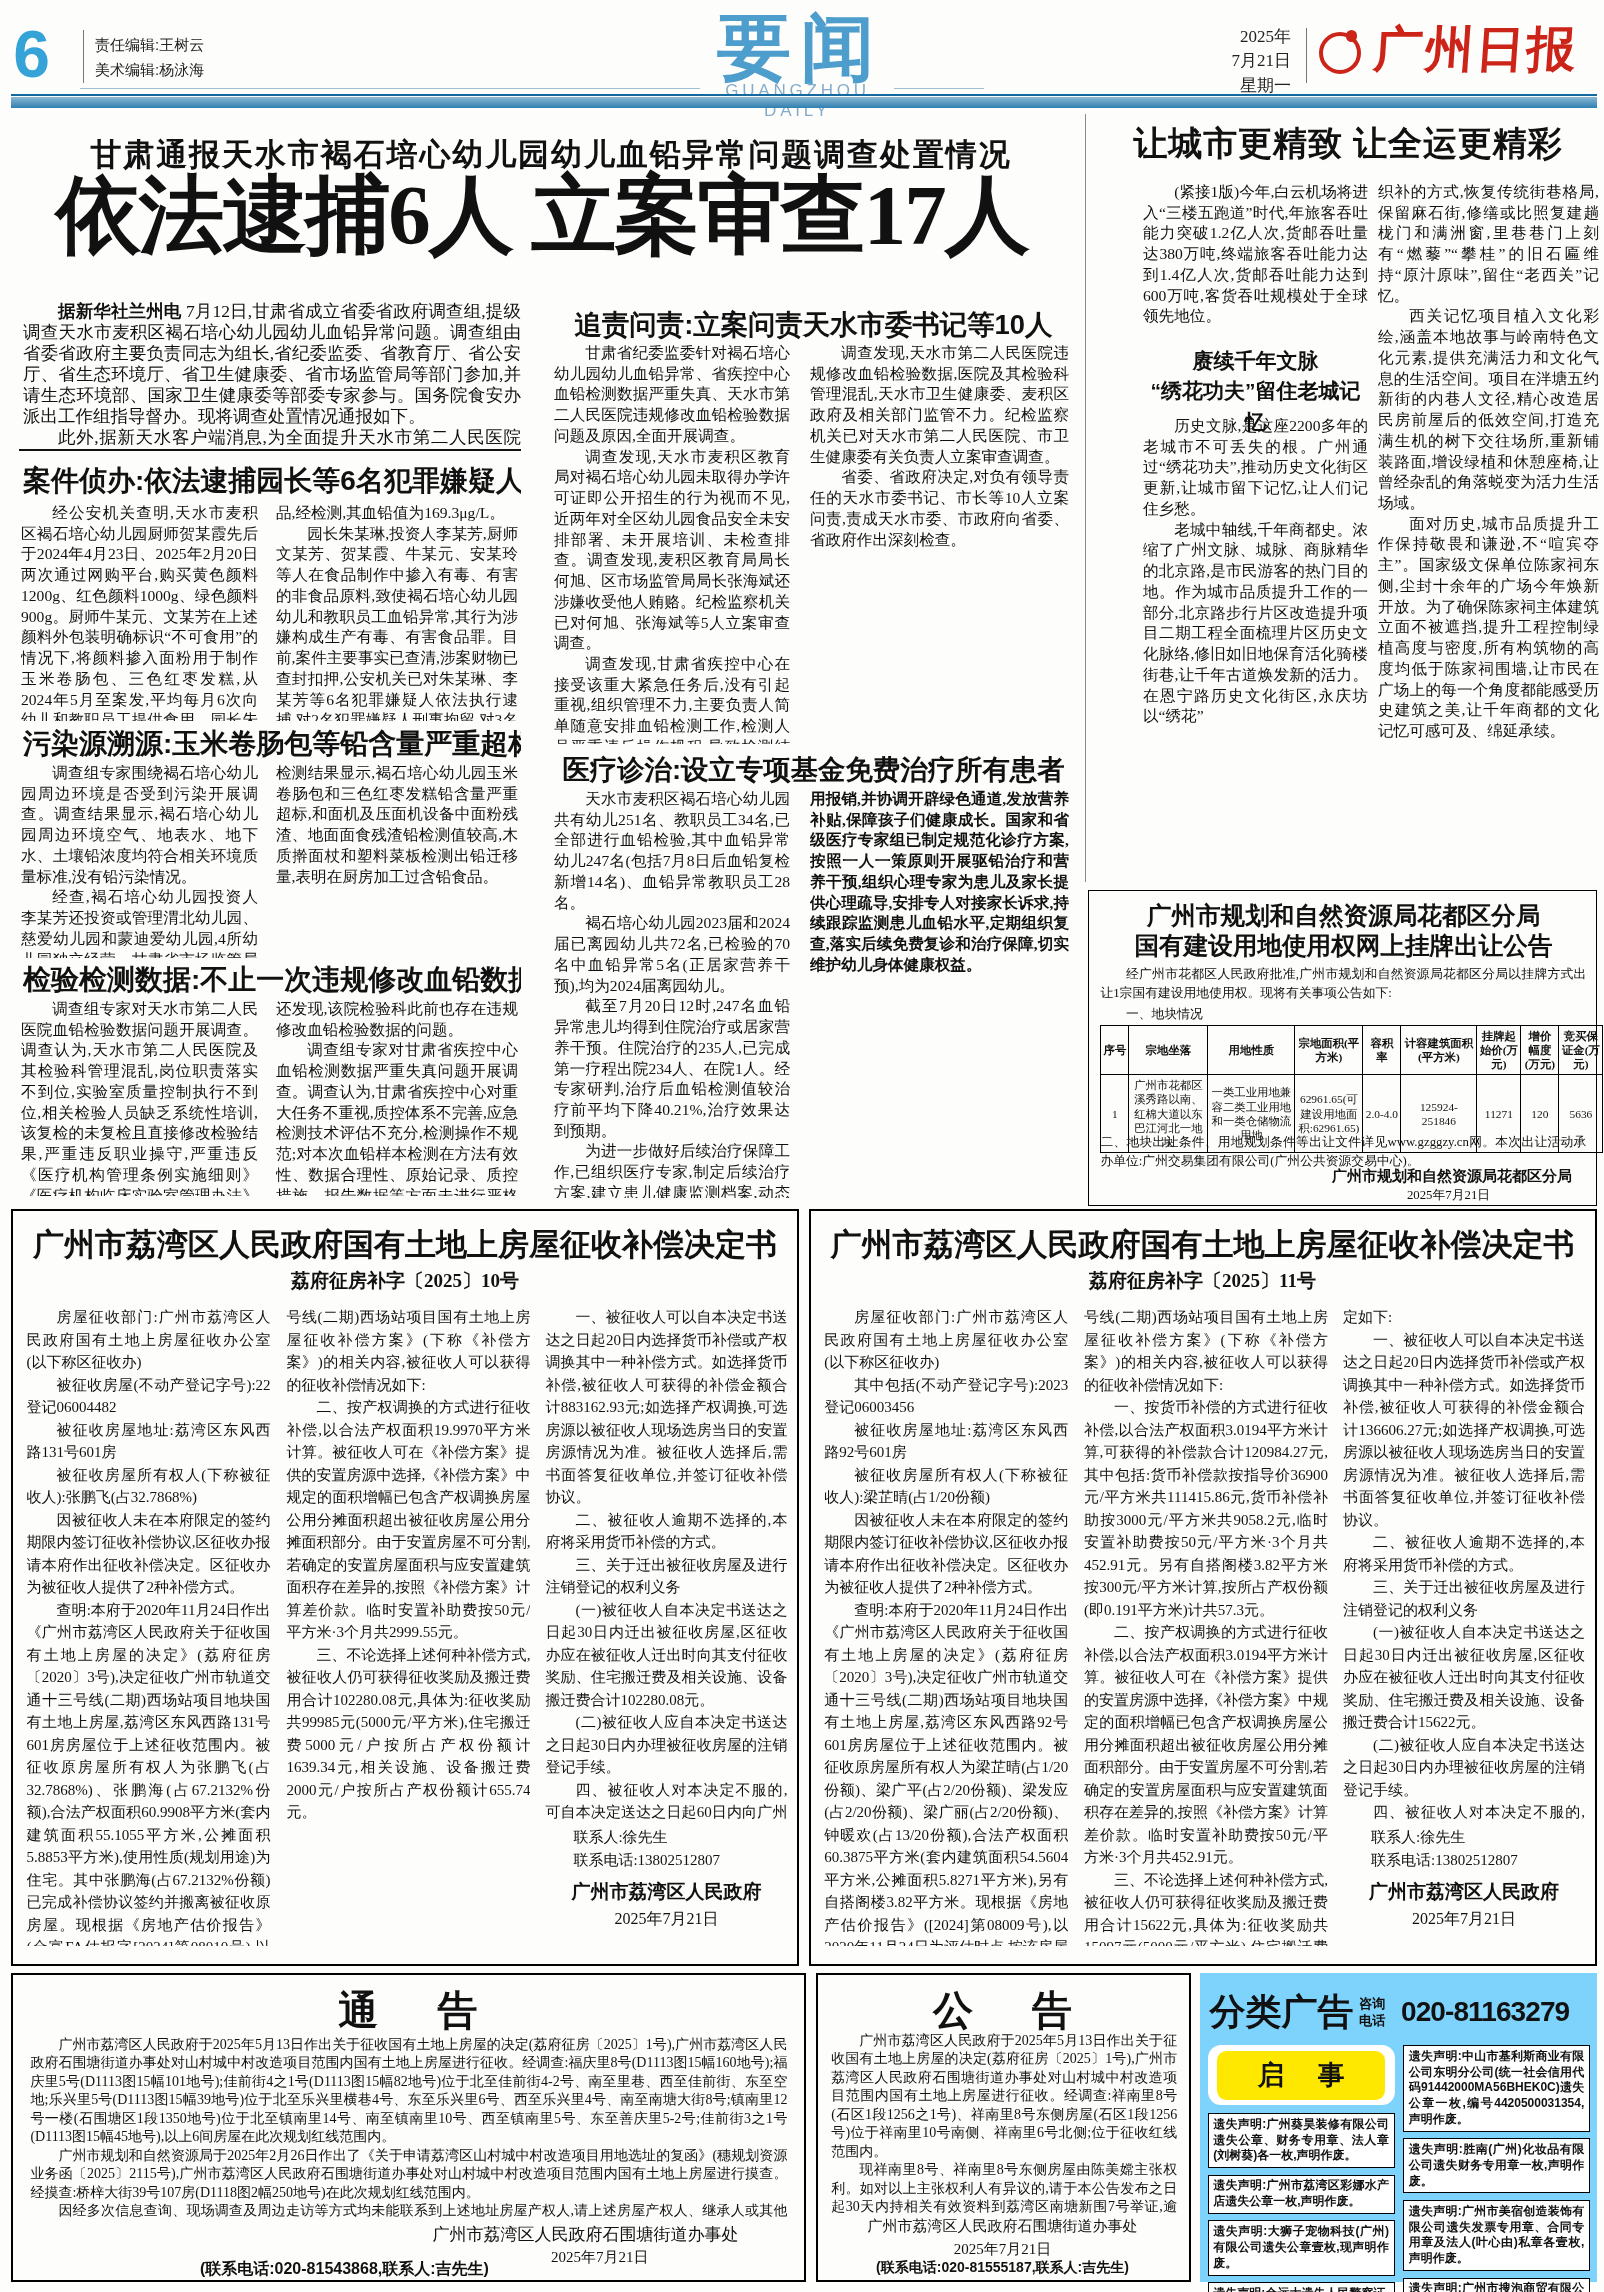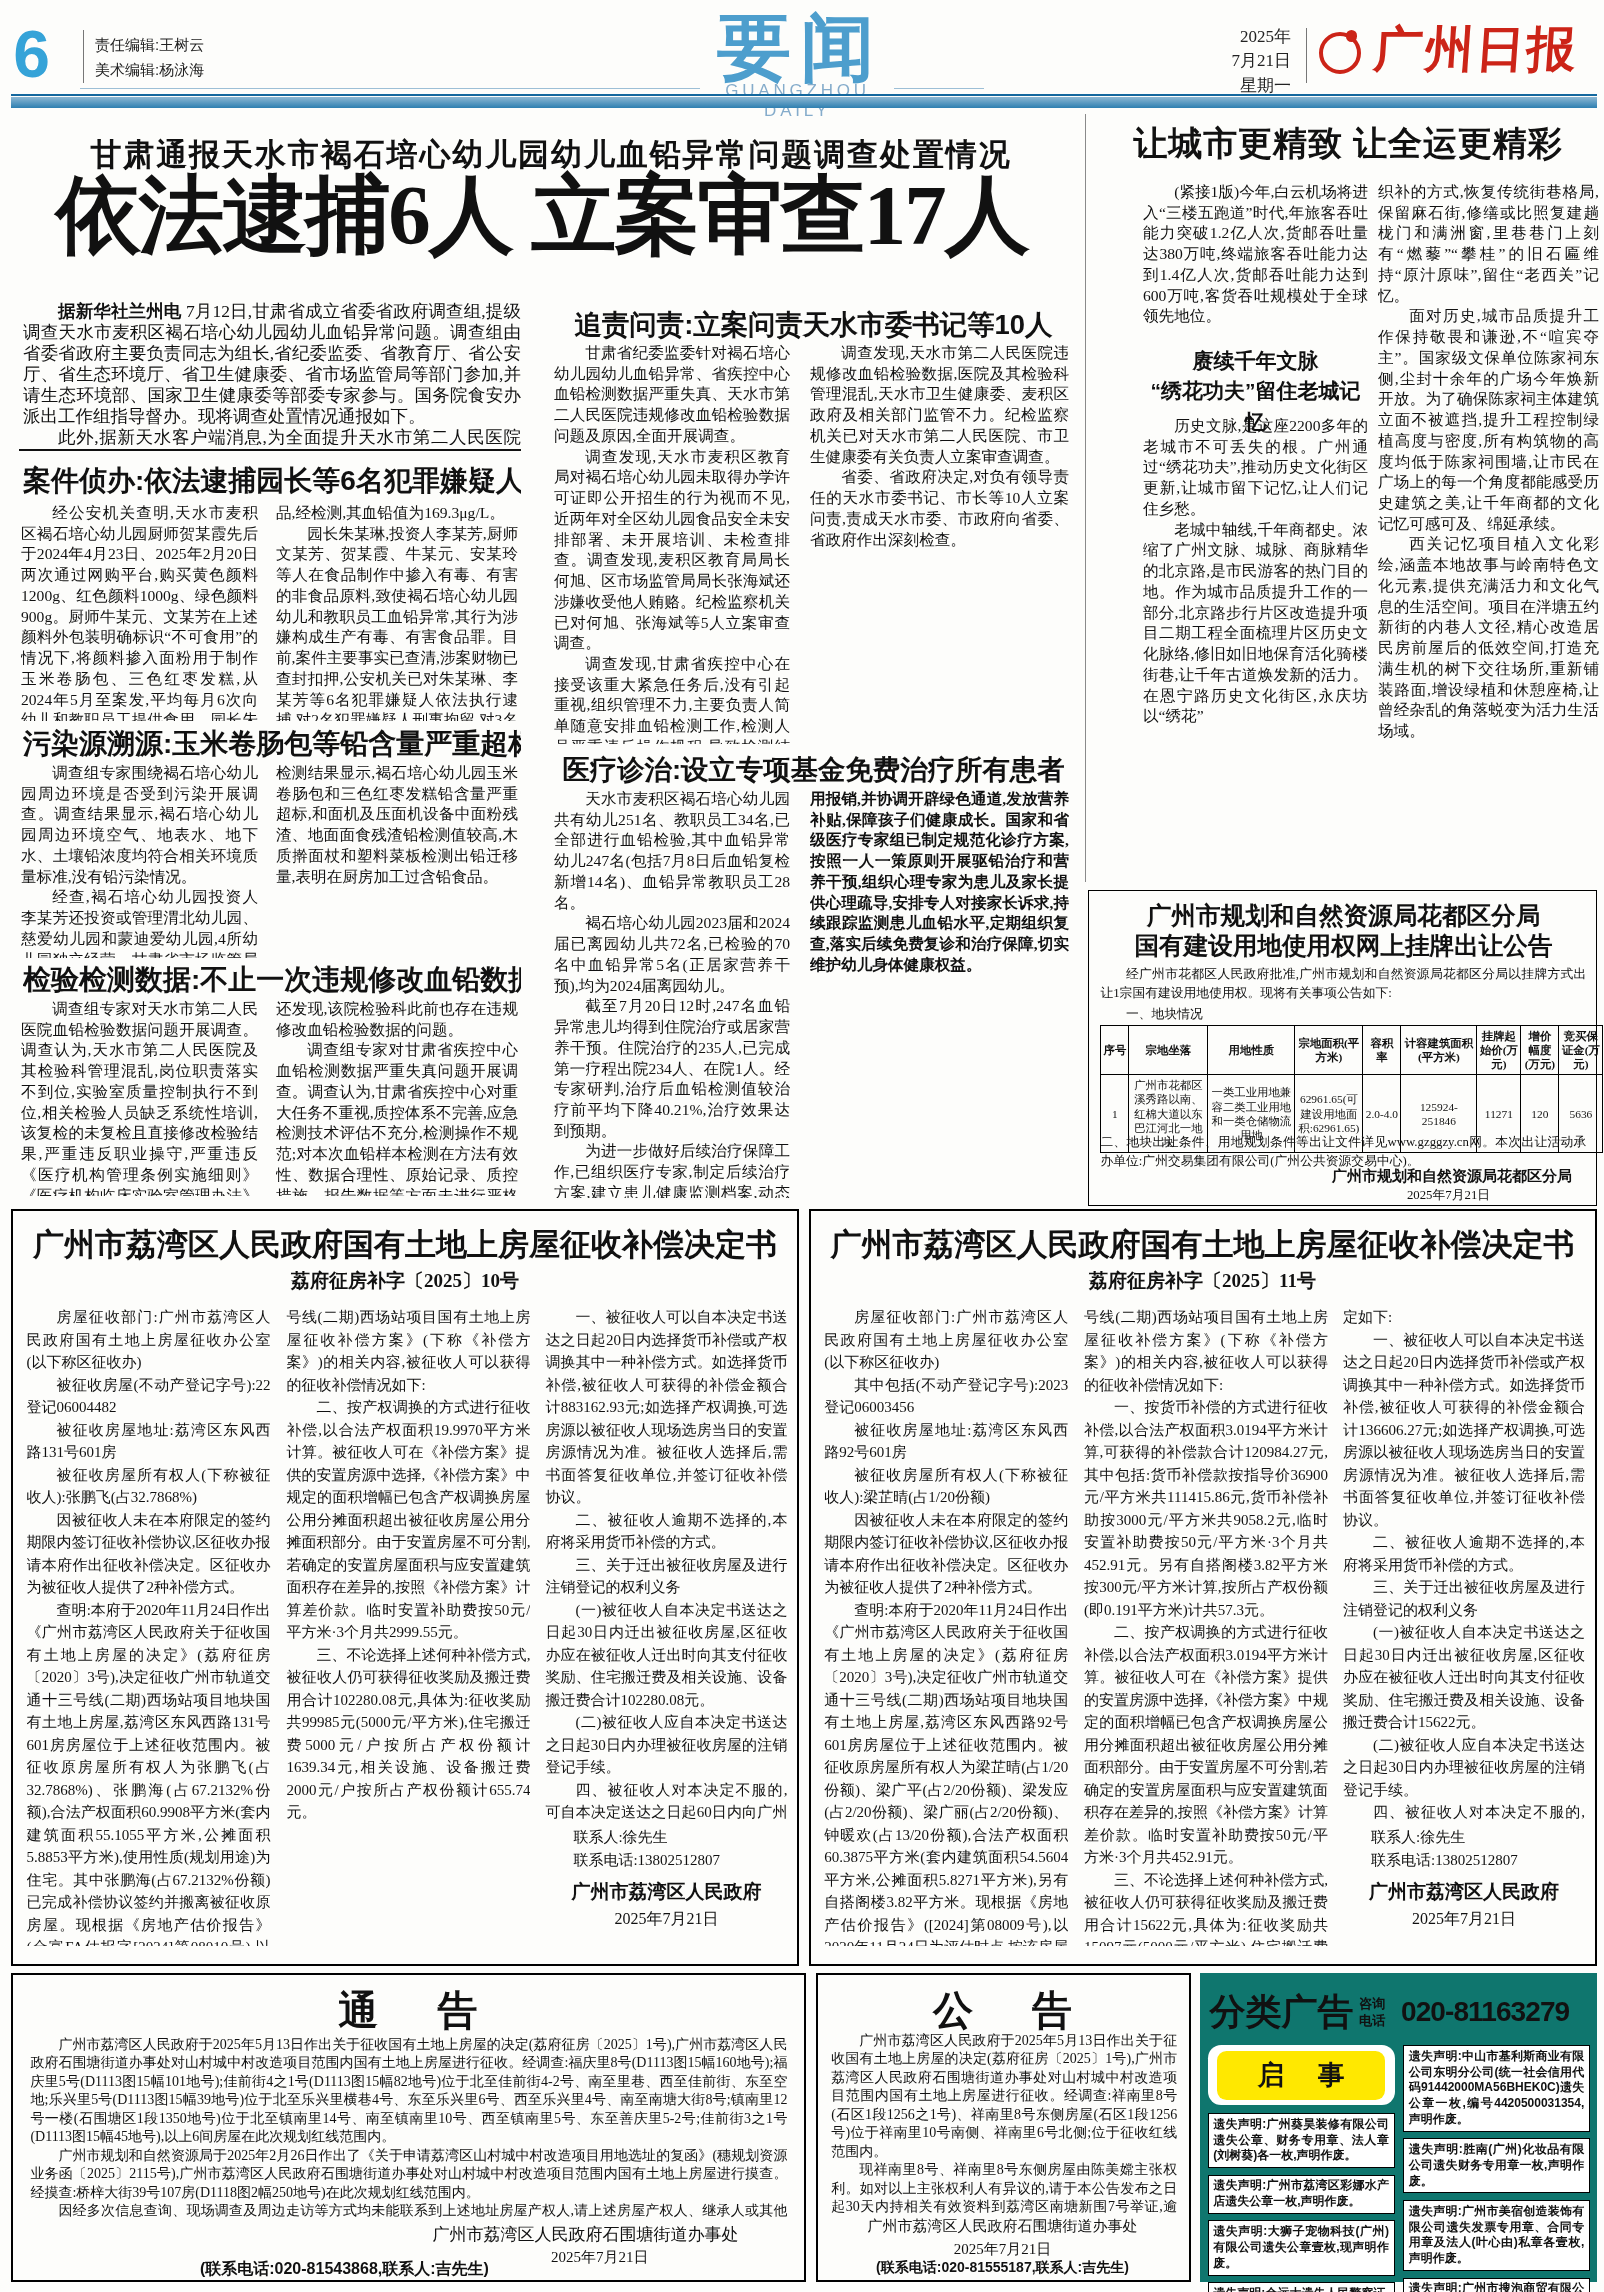--- a/index.html
+++ b/index.html
@@ -54,21 +54,21 @@
   .nsig{font-weight:900;font-size:19px;text-align:center;}
   .ndate{font-size:16px;text-align:center;}
   
   .bbox{border:2.8px solid #000;background:#fdfdfb;box-sizing:border-box;}
   .bhead{font-weight:900;font-size:40px;text-align:center;letter-spacing:24.6px;text-indent:24.6px;}
   .bbody p{margin:0;font-size:14px;line-height:1.32;text-indent:2em;text-align:justify;}
   .bsig{font-family:"Liberation Sans","DejaVu Sans",sans-serif;font-weight:400;font-size:17px;}
   .bdate{font-size:15px;}
   .bphone{font-family:"Liberation Sans","DejaVu Sans",sans-serif;font-weight:700;font-size:16px;text-align:center;}
   
-  .ybox{background:#0f766e;box-sizing:border-box;}
+  .ybox{background:#7dd3fc;box-sizing:border-box;}
   .cattl{font-family:"Liberation Sans","DejaVu Sans",sans-serif;font-weight:900;font-size:36px;line-height:1;}
   .consult{font-family:"Liberation Sans","DejaVu Sans",sans-serif;font-weight:700;font-size:13.2px;line-height:1.25;}
   .caphone{font-family:"Liberation Sans","DejaVu Sans",sans-serif;font-weight:900;font-size:28px;letter-spacing:-0.9px;line-height:1;}
   .qs-wrap{background:#fff;border-radius:13.2px;}
   .qs{background:#ffe800;border-radius:9.5px;font-family:"Liberation Sans","DejaVu Sans",sans-serif;
       font-weight:900;font-size:26.5px;text-align:center;letter-spacing:13.2px;text-indent:13.2px;line-height:49px;}
   .ad{background:#fff;border:1.9px solid #000;padding:2.8px 4.7px;margin-bottom:6.6px;
       font-family:"Liberation Sans","DejaVu Sans",sans-serif;font-weight:700;font-size:12px;line-height:1.32;text-align:justify;}
 </style>
 </head>
@@ -174,22 +174,22 @@
   <div class="abs rsub" style="left:1143px;top:346px;width:225px;">
     <div>赓续千年文脉</div>
     <div>“绣花功夫”留住老城记忆</div>
   </div>
   <div class="abs plist" style="left:1143px;top:416px;width:225px;height:466px;">
       <p>历史文脉,是这座2200多年的老城市不可丢失的根。广州通过“绣花功夫”,推动历史文化街区更新,让城市留下记忆,让人们记住乡愁。</p>
       <p>老城中轴线,千年商都史。浓缩了广州文脉、城脉、商脉精华的北京路,是市民游客的热门目的地。作为城市品质提升工作的一部分,北京路步行片区改造提升项目二期工程全面梳理片区历史文化脉络,修旧如旧地保育活化骑楼街巷,让千年古道焕发新的活力。在恩宁路历史文化街区,永庆坊以“绣花”</p>
     </div>
   <div class="abs plist cont" style="left:1378px;top:182px;width:221px;height:700px;">
       <p>织补的方式,恢复传统街巷格局,保留麻石街,修缮或比照复建趟栊门和满洲窗,里巷巷门上刻有“燃藜”“攀桂”的旧石匾维持“原汁原味”,留住“老西关”记忆。</p>
+      <p>西关记忆项目植入文化彩绘,涵盖本地故事与岭南特色文化元素,提供充满活力和文化气息的生活空间。项目在泮塘五约新街的内巷人文径,精心改造居民房前屋后的低效空间,打造充满生机的树下交往场所,重新铺装路面,增设绿植和休憩座椅,让曾经杂乱的角落蜕变为活力生活场域。</p>
       <p>面对历史,城市品质提升工作保持敬畏和谦逊,不“喧宾夺主”。国家级文保单位陈家祠东侧,尘封十余年的广场今年焕新开放。为了确保陈家祠主体建筑立面不被遮挡,提升工程控制绿植高度与密度,所有构筑物的高度均低于陈家祠围墙,让市民在广场上的每一个角度都能感受历史建筑之美,让千年商都的文化记忆可感可及、绵延承续。</p>
-      <p>西关记忆项目植入文化彩绘,涵盖本地故事与岭南特色文化元素,提供充满活力和文化气息的生活空间。项目在泮塘五约新街的内巷人文径,精心改造居民房前屋后的低效空间,打造充满生机的树下交往场所,重新铺装路面,增设绿植和休憩座椅,让曾经杂乱的角落蜕变为活力生活场域。</p>
     </div>
 
   <div class="abs landbox" style="left:1088px;top:890px;width:509px;height:316px;">
     <div class="abs lt" style="left:0;top:9.5px;width:509px;">广州市规划和自然资源局花都区分局</div>
     <div class="abs lt" style="left:0;top:40px;width:509px;">国有建设用地使用权网上挂牌出让公告</div>
     <div class="abs lsm ind" style="left:11.4px;top:74px;width:486px;">经广州市花都区人民政府批准,广州市规划和自然资源局花都区分局以挂牌方式出让1宗国有建设用地使用权。现将有关事项公告如下:</div>
     <div class="abs lsm" style="left:11.4px;top:114px;width:486px;text-indent:2em;">一、地块情况</div>
     <table class="land abs" style="left:11.4px;top:134px;">
       <colgroup>
         <col style="width:28px">

